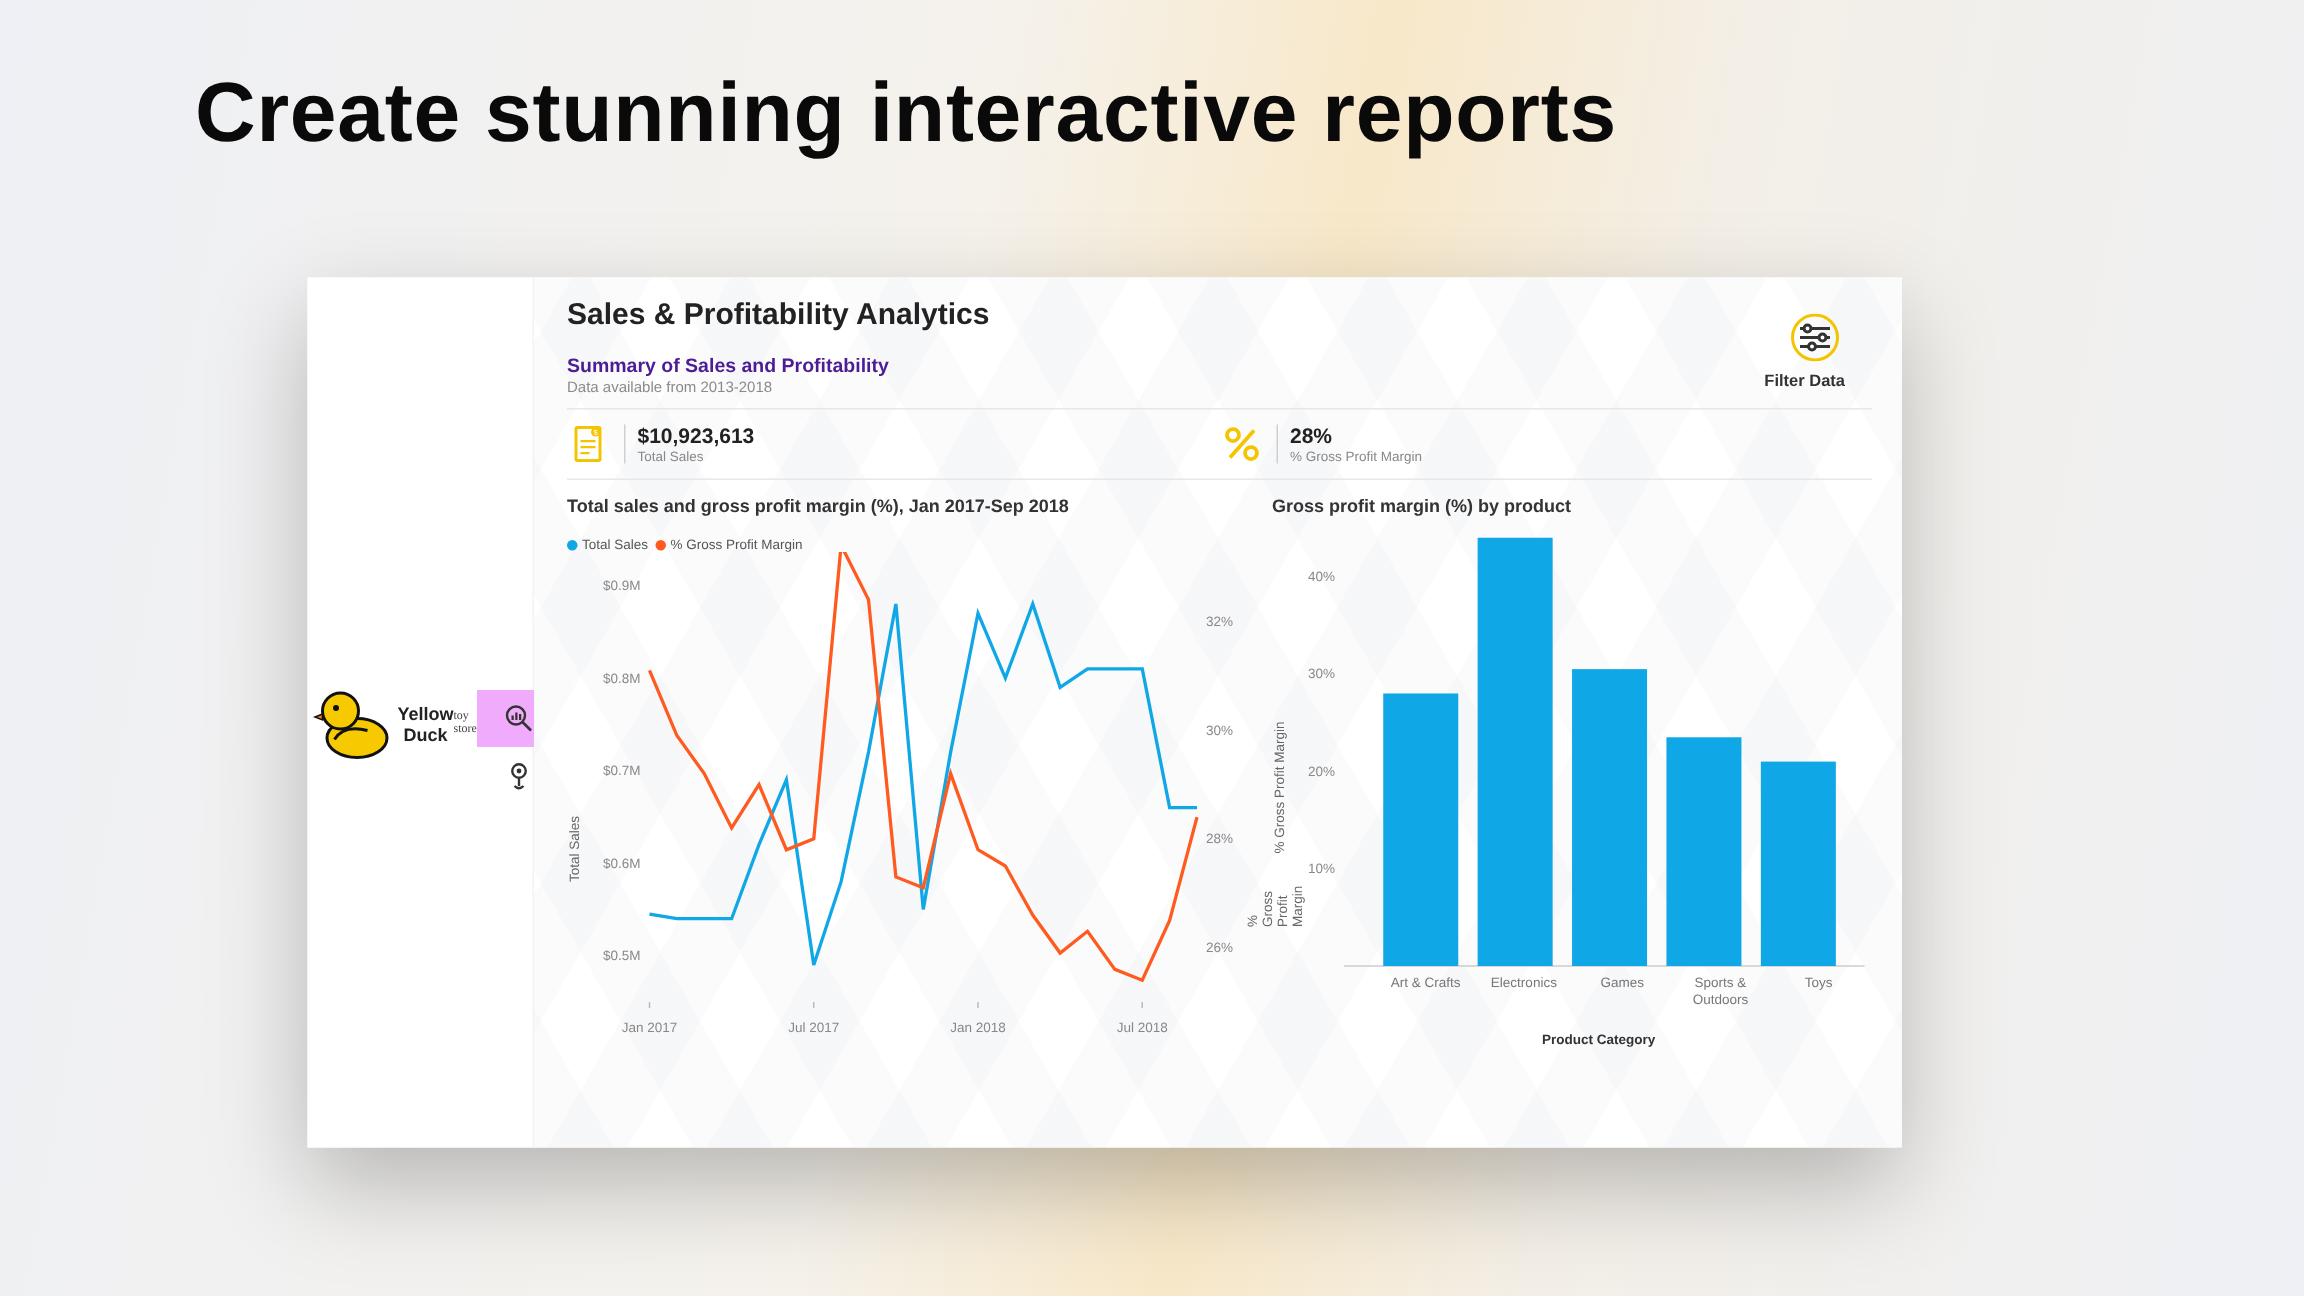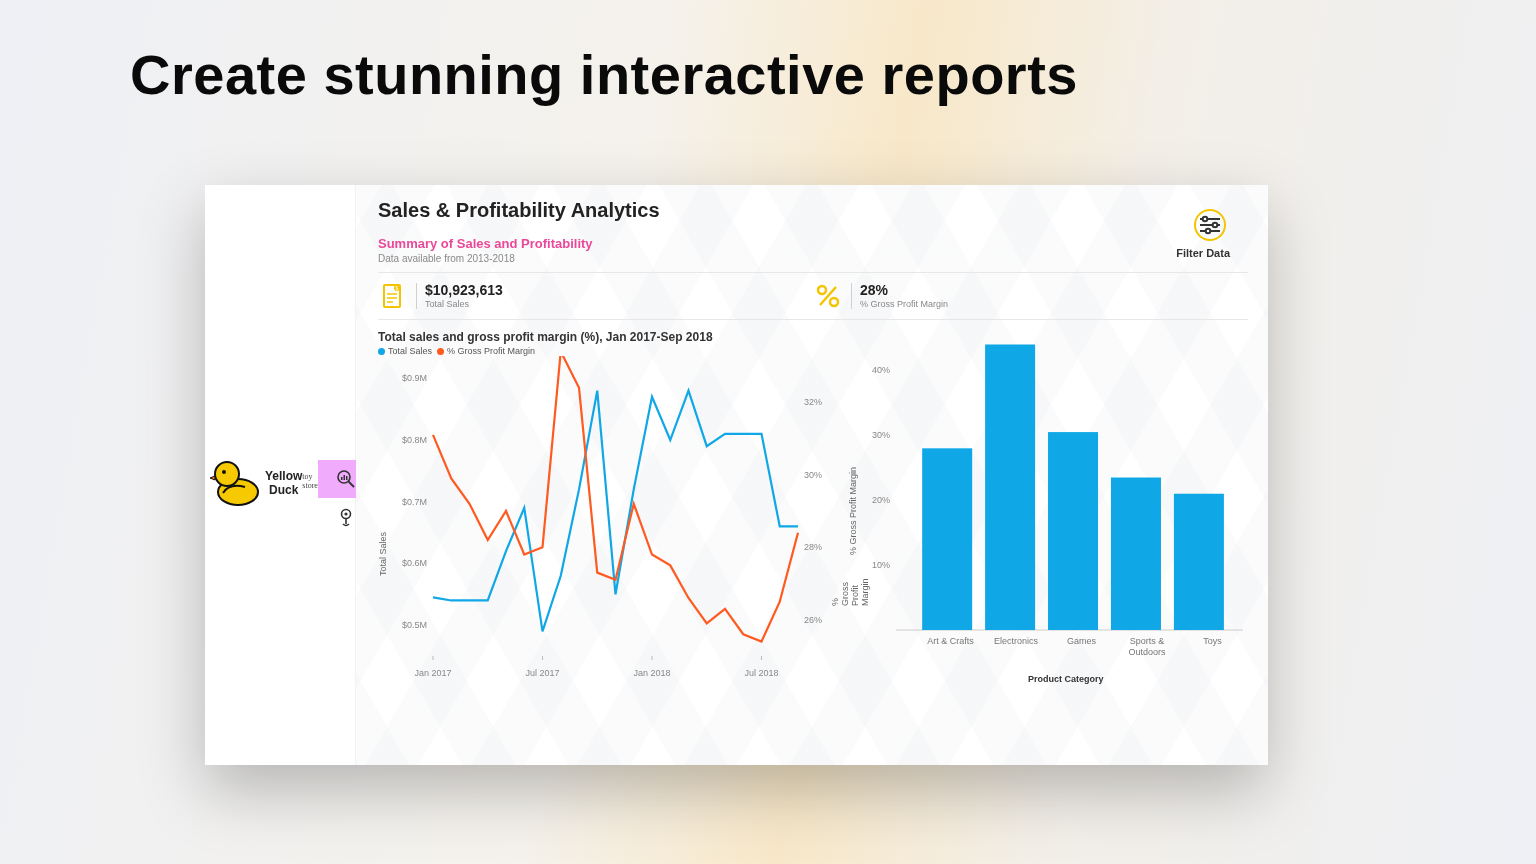--- a/index.html
+++ b/index.html
@@ -13,34 +13,34 @@
   .nav-item{height:38px;display:flex;align-items:center;padding-left:18px;font-size:11px;font-weight:700;color:#555;cursor:pointer;position:relative}
   .nav-item.active{background:#f0abfc}
   .nav-item.active::after{content:"";position:absolute;right:-12px;top:0;width:0;height:0;border-top:19px solid transparent;border-bottom:19px solid transparent;border-left:12px solid #eaecef}
   .nav-icon{width:20px;height:20px;margin-right:8px;display:flex;align-items:center;justify-content:center}
   .main{flex:1;padding:14px 20px 10px 22px;position:relative;background:#fff}
   .bg-tri{position:absolute;inset:0;background:
     repeating-linear-gradient(60deg,rgba(230,232,236,.18) 0 46px,transparent 46px 92px),
     repeating-linear-gradient(-60deg,rgba(230,232,236,.18) 0 46px,transparent 46px 92px);
     pointer-events:none}
   .title{font-size:20px;font-weight:700;color:#222;margin:0}
-  .subtitle{font-size:13px;font-weight:700;color:#ec4899;margin-top:14px}
+  .subtitle{font-size:13px;font-weight:700;color:#4c1d95;margin-top:14px}
   .avail{font-size:10px;color:#8a8a8a;margin-top:2px;padding-bottom:8px;border-bottom:1px solid #e7e7e7;margin-bottom:8px}
   .filter{position:absolute;right:18px;top:10px;text-align:right;cursor:pointer}
   .filter-label{font-size:11px;font-weight:700;color:#333;margin-top:2px}
   .kpis{display:flex;gap:0;border-bottom:1px solid #e7e7e7;padding-bottom:8px}
   .kpi{flex:1;display:flex;align-items:center;gap:8px}
   .kpi-icn{width:30px;height:30px;display:flex;align-items:center;justify-content:center}
   .kpi-txt{padding-left:8px;border-left:1px solid #d0d0d0}
   .kpi-val{font-size:14px;font-weight:700;color:#222;line-height:1}
   .kpi-lbl{font-size:9px;color:#888;margin-top:2px}
   .charts{display:flex;gap:10px;margin-top:10px}
   .chart-block{position:relative}
   .ch-title{font-size:12px;font-weight:700;color:#333}
-  .legend{font-size:9px;color:#555;margin-top:2px}
+  .legend{font-size:9px;color:#555;margin-top:14px}
   .dot{display:inline-block;width:7px;height:7px;border-radius:50%;margin-right:3px;vertical-align:middle}
   .y-axis-lbl{position:absolute;font-size:9px;color:#666;transform:rotate(-90deg);transform-origin:left top}
   .x-axis-lbl{position:absolute;font-size:9px;color:#666}
   svg text{font-family:"Segoe UI",Arial,sans-serif}
 </style>
 </head>
 <body>
 
 <div class="hero-title">Create stunning interactive reports</div>
 
@@ -164,20 +164,21 @@
                 <line x1="274" y1="300" x2="274" y2="304" stroke="#bbb"></line>
                 <text x="383.5" y="320" text-anchor="middle" font-size="9" fill="#888">Jul 2018</text>
                 <line x1="383.5" y1="300" x2="383.5" y2="304" stroke="#bbb"></line>
                 <path d="M55 241.38297872340425 L73.25 244.46808510638297 L91.5 244.46808510638297 L109.75 244.46808510638297 L128 195.1063829787234 L146.25 151.91489361702128 L164.5 275.3191489361702 L182.75 219.7872340425532 L201 133.40425531914892 L219.25 34.68085106382978 L237.5 238.29787234042553 L255.75 133.40425531914892 L274 40.85106382978722 L292.25 84.04255319148936 L310.5 34.68085106382978 L328.75 90.2127659574468 L347 77.87234042553192 L365.25 77.87234042553192 L383.5 77.87234042553192 L401.75 170.4255319148936 L420 170.4255319148936" fill="none" stroke="#10a7e6" stroke-width="2.2"></path>
                 <path d="M55 78.87499999999994 L73.25 122.37500000000006 L91.5 147.75000000000003 L109.75 184.00000000000003 L128 155 L146.25 198.49999999999997 L164.5 191.25 L182.75 -4.499999999999943 L201 31.750000000000057 L219.25 216.62499999999997 L237.5 223.87499999999994 L255.75 147.75000000000003 L274 198.49999999999997 L292.25 209.375 L310.5 241.99999999999994 L328.75 267.37500000000006 L347 252.87499999999997 L365.25 278.24999999999994 L383.5 285.50000000000006 L401.75 245.625 L420 176.75000000000006" fill="none" stroke="#ff5a1f" stroke-width="2.2"></path>
               </svg>
         </div>
       </div>
 
       <div class="chart-block" style="width:400px">
+        <div class="ch-title">Gross profit margin (%) by product</div>
         <div style="position:relative;height:352px;width:400px">
           <span class="y-axis-lbl" style="left:0;top:225px">% Gross Profit Margin</span>
           <svg id="barchart" width="400" height="352" viewBox="0 0 400 352">
                 <text x="42" y="238.11111111111111" text-anchor="end" font-size="9" fill="#888">10%</text>
                 <text x="42" y="173.22222222222223" text-anchor="end" font-size="9" fill="#888">20%</text>
                 <text x="42" y="108.33333333333334" text-anchor="end" font-size="9" fill="#888">30%</text>
                 <text x="42" y="43.44444444444446" text-anchor="end" font-size="9" fill="#888">40%</text>
                 <line x1="48" y1="300" x2="395" y2="300" stroke="#ccc"></line>
                 <rect x="74.16666666666667" y="118.3111111111111" width="50" height="181.6888888888889" fill="#10a7e6"></rect>
                 <rect x="137.10000000000002" y="14.48888888888888" width="50" height="285.5111111111111" fill="#10a7e6"></rect>

